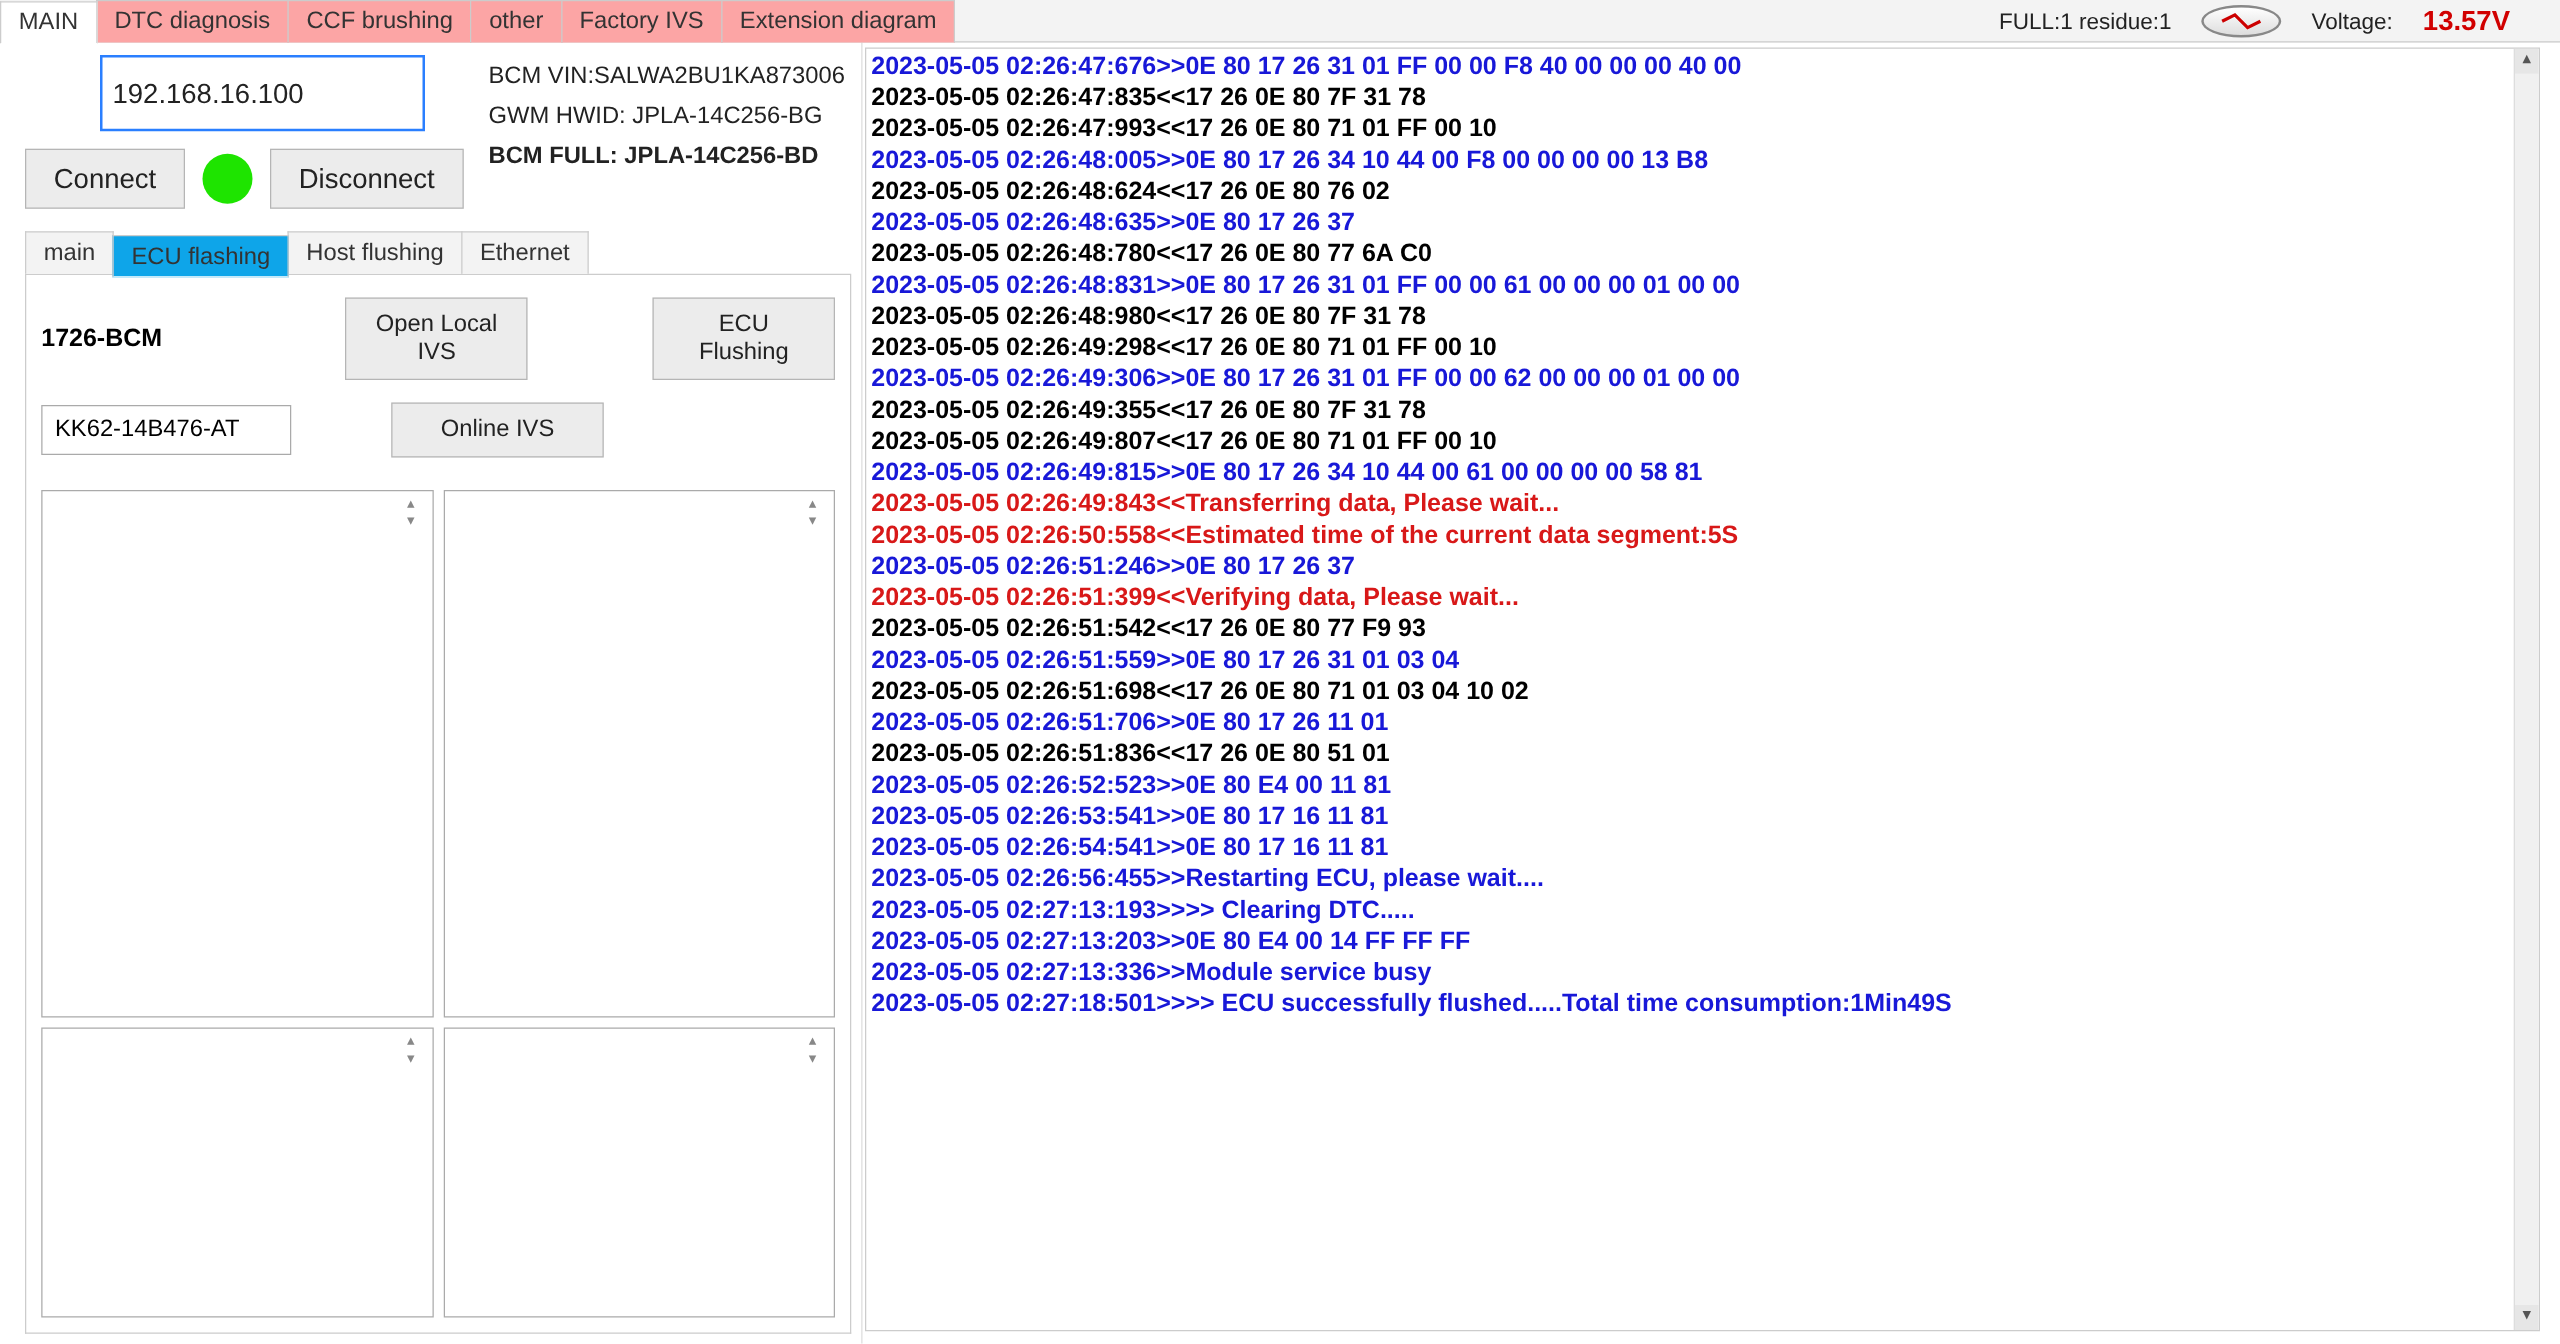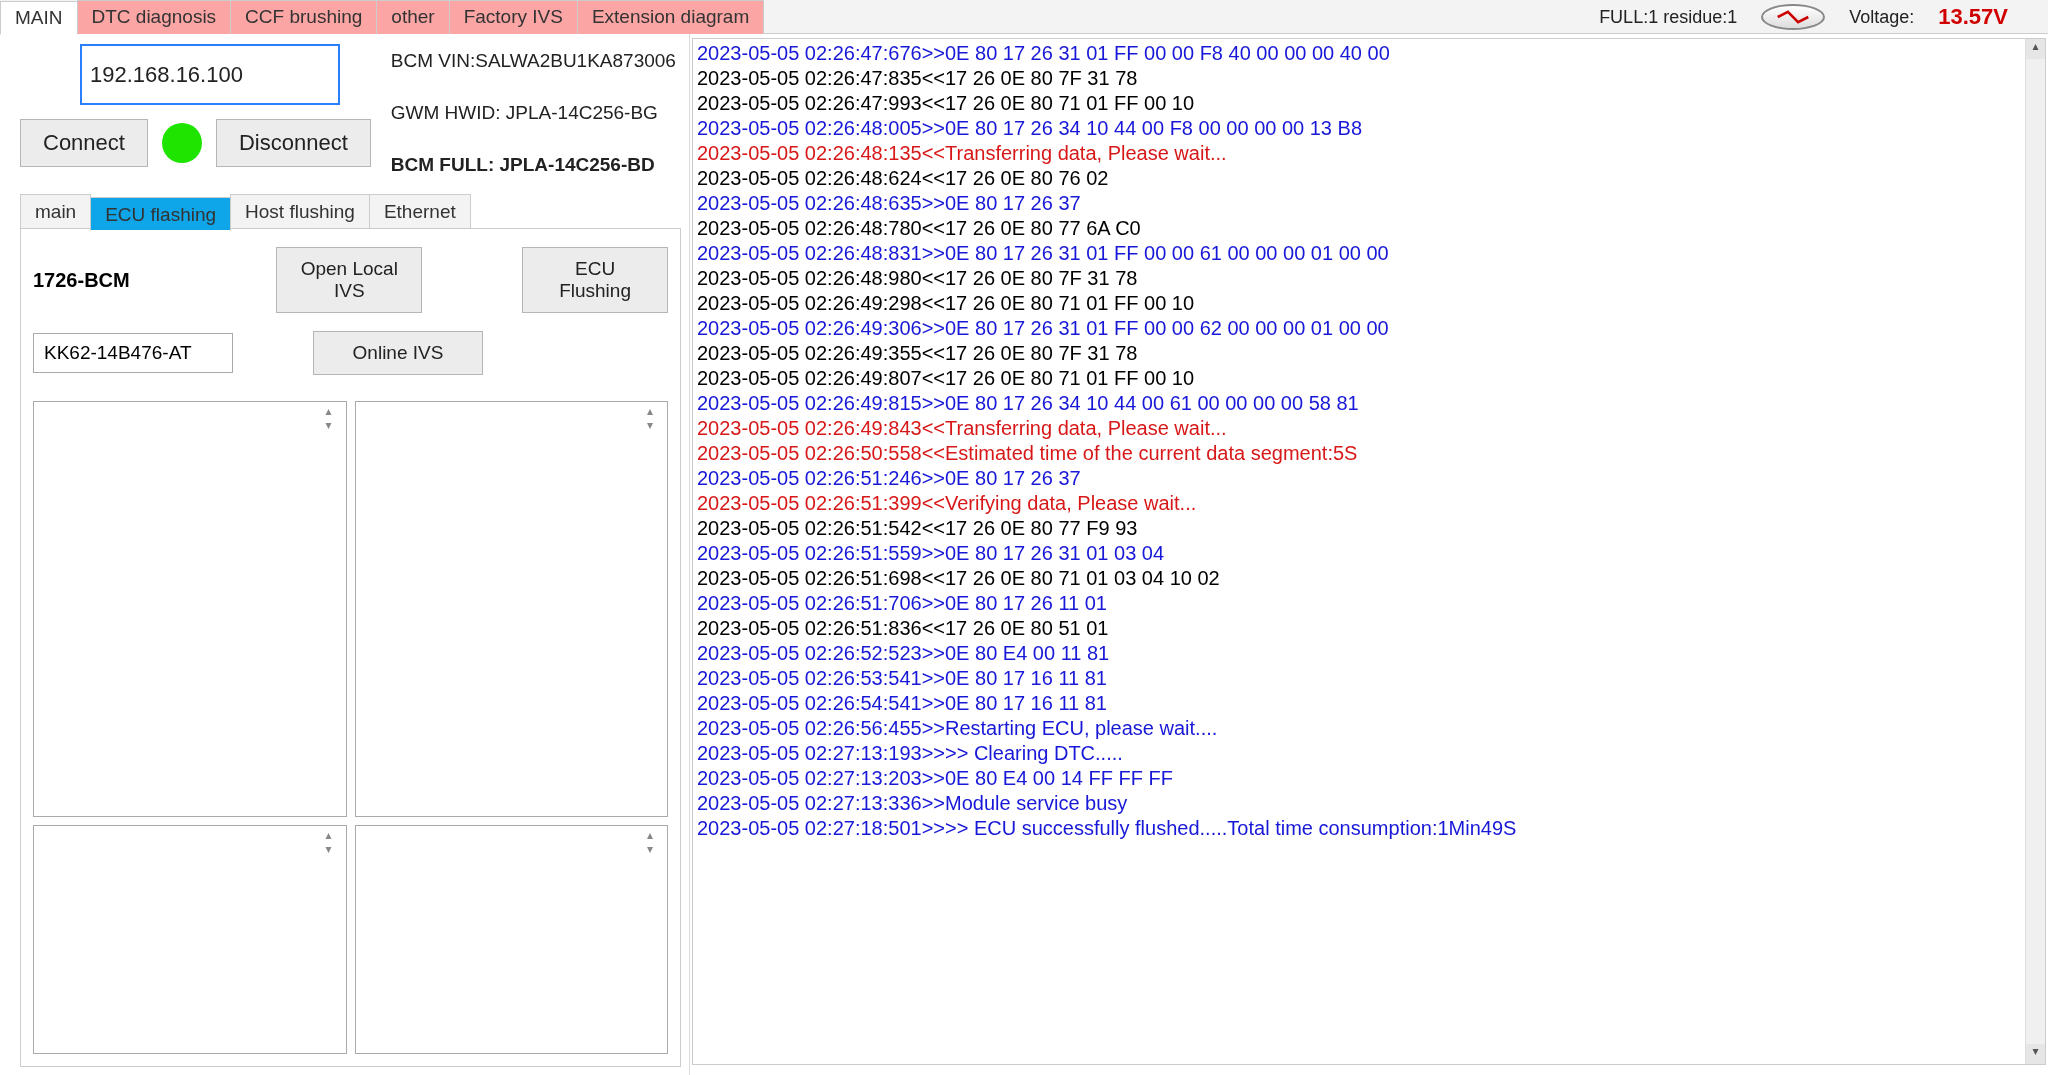--- a/index.html
+++ b/index.html
@@ -96,21 +96,21 @@
     padding: 10px 22px;
     font-size: 22px;
     cursor: pointer;
   }
   .btn.small { font-size: 19px; padding: 10px 18px; width: 170px; }
   .status-dot {
     width: 40px; height: 40px; border-radius: 50%;
     background: #1ee400;
   }
   .info-col {
-    display: flex; flex-direction: column; gap: 30px;
+    display: flex; flex-direction: column; gap: 10px;
     font-size: 19px; color: #222;
     padding-top: 6px;
   }
   .info-col .bold { font-weight: bold; }
   .sub-tabs {
     display: flex;
     margin-top: 18px;
     border-bottom: 1px solid #ccc;
   }
   .sub-tabs .tab {
@@ -168,21 +168,22 @@
     position: absolute; right: 2px; top: 2px;
     height: 25px; width: 18px;
     display: flex; flex-direction: column;
     color: #888; font-size: 12px;
   }
   .right-panel {
     flex: 1;
     position: relative;
     overflow: hidden;
     border: 1px solid #ccc;
-    margin: 4px 2px 10px 2px;
+    margin: 4px 16px 10px 2px;
+    font-weight: bold;
   }
   .log-scroll {
     height: 100%;
     overflow-y: auto;
     padding: 2px 4px 4px 4px;
     font-size: 20px;
     line-height: 1.25;
     font-family: Arial, sans-serif;
   }
   .log-line { white-space: pre; }
@@ -276,21 +277,20 @@
       </div>
     </div>
   </div>
 
   <div class="right-panel">
     <div class="log-scroll" id="log-holder">
         <div class="log-line c-blue">2023-05-05 02:26:47:676&gt;&gt;0E 80 17 26 31 01 FF 00 00 F8 40 00 00 00 40 00</div>
         <div class="log-line c-black">2023-05-05 02:26:47:835&lt;&lt;17 26 0E 80 7F 31 78</div>
         <div class="log-line c-black">2023-05-05 02:26:47:993&lt;&lt;17 26 0E 80 71 01 FF 00 10</div>
         <div class="log-line c-blue">2023-05-05 02:26:48:005&gt;&gt;0E 80 17 26 34 10 44 00 F8 00 00 00 00 13 B8</div>
-        <div class="log-line c-red">2023-05-05 02:26:48:135&lt;&lt;Transferring data, Please wait...</div>
         <div class="log-line c-black">2023-05-05 02:26:48:624&lt;&lt;17 26 0E 80 76 02</div>
         <div class="log-line c-blue">2023-05-05 02:26:48:635&gt;&gt;0E 80 17 26 37</div>
         <div class="log-line c-black">2023-05-05 02:26:48:780&lt;&lt;17 26 0E 80 77 6A C0</div>
         <div class="log-line c-blue">2023-05-05 02:26:48:831&gt;&gt;0E 80 17 26 31 01 FF 00 00 61 00 00 00 01 00 00</div>
         <div class="log-line c-black">2023-05-05 02:26:48:980&lt;&lt;17 26 0E 80 7F 31 78</div>
         <div class="log-line c-black">2023-05-05 02:26:49:298&lt;&lt;17 26 0E 80 71 01 FF 00 10</div>
         <div class="log-line c-blue">2023-05-05 02:26:49:306&gt;&gt;0E 80 17 26 31 01 FF 00 00 62 00 00 00 01 00 00</div>
         <div class="log-line c-black">2023-05-05 02:26:49:355&lt;&lt;17 26 0E 80 7F 31 78</div>
         <div class="log-line c-black">2023-05-05 02:26:49:807&lt;&lt;17 26 0E 80 71 01 FF 00 10</div>
         <div class="log-line c-blue">2023-05-05 02:26:49:815&gt;&gt;0E 80 17 26 34 10 44 00 61 00 00 00 00 58 81</div>

